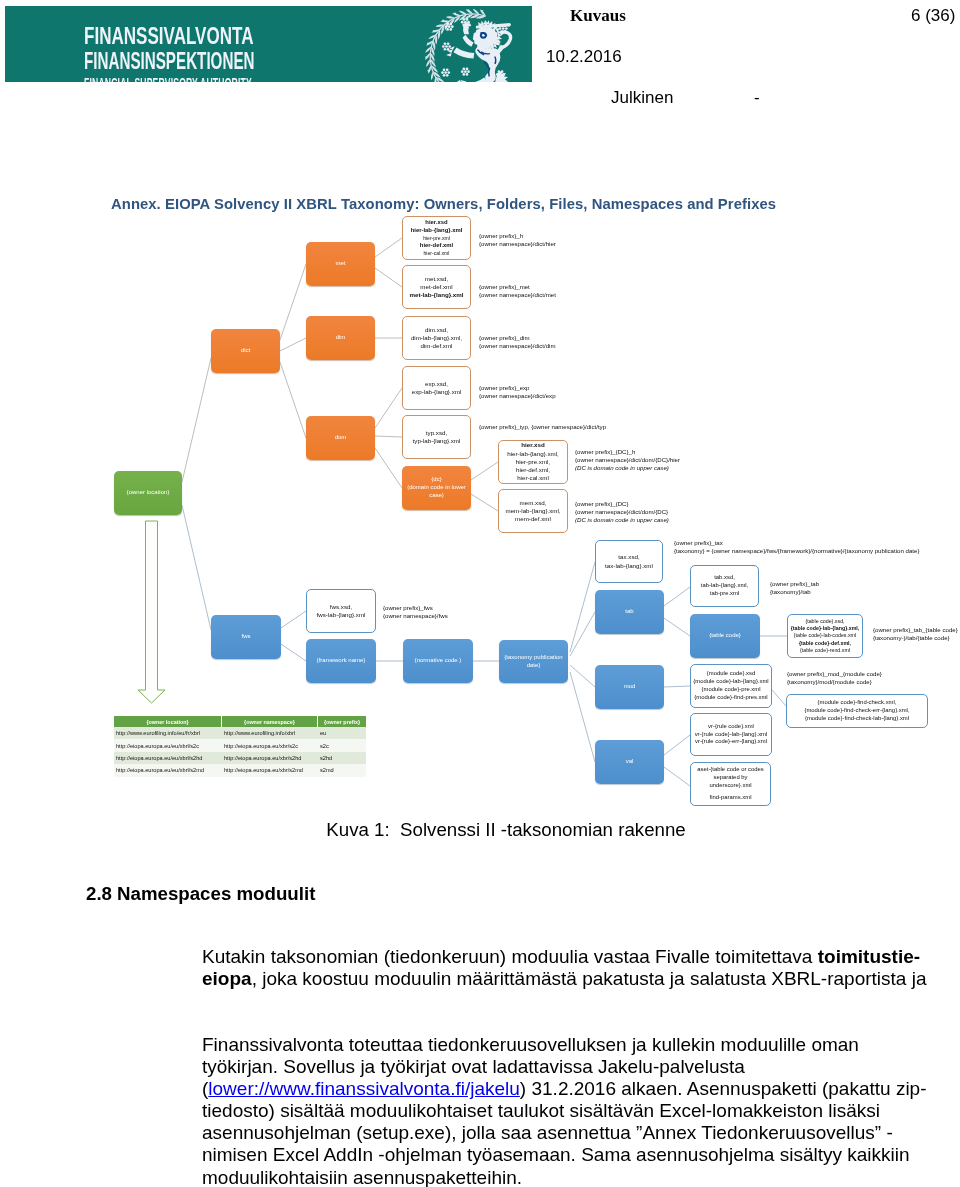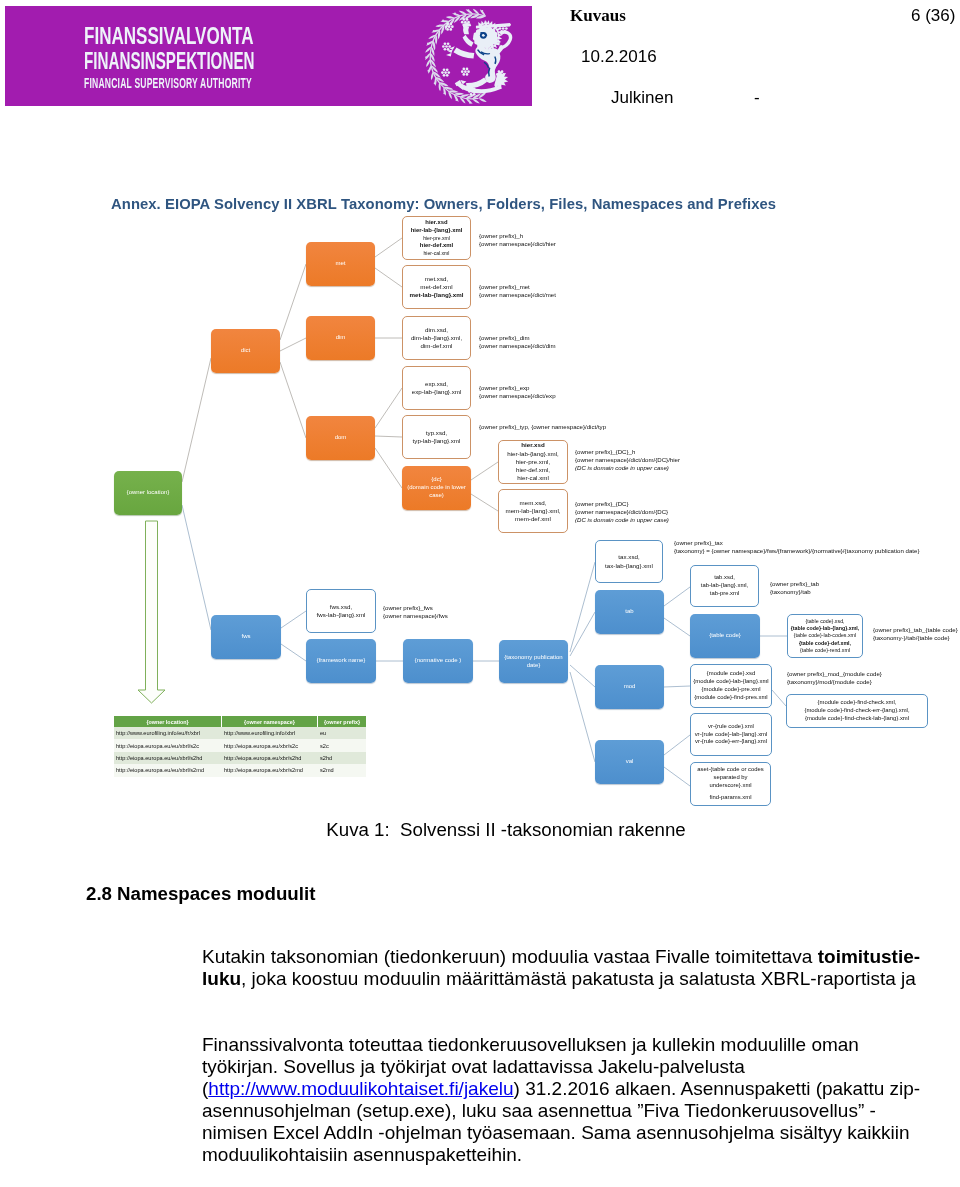--- a/index.html
+++ b/index.html
@@ -2,33 +2,33 @@
 <html><head>
 <meta charset="utf-8">
 <style>
   html,body{margin:0;padding:0;background:#ffffff;}
   body{width:960px;height:1187px;position:relative;
        font-family:"Liberation Sans",sans-serif;color:#000;
        -webkit-font-smoothing:antialiased;}
   .page{position:absolute;left:0;top:0;width:960px;height:1187px;overflow:hidden;background:#fff;}
 
   
-  #logo-banner{position:absolute;left:5px;top:6px;width:527px;height:100px;background:#a21caf;overflow:hidden;}
+  #logo-banner{position:absolute;left:5px;top:6px;width:527px;height:76px;background:#0f766e;overflow:hidden;}
   #logo-text{position:absolute;left:79px;top:16px;color:#eef3f9;}
   #logo-text div{font-family:"Liberation Sans",sans-serif;font-weight:bold;
                  transform-origin:0 0;white-space:nowrap;position:absolute;left:0;}
   #logo-text .l1{font-size:24px;top:0px;transform:scaleX(0.710);}
   #logo-text .l2{font-size:24px;top:25px;transform:scaleX(0.633);}
   #logo-text .l3{font-size:14.5px;top:53px;letter-spacing:0.35px;transform:scaleX(0.590);}
   #coat-of-arms{position:absolute;left:396px;top:-4px;width:130px;height:118px;}
 
   .hdr{position:absolute;font-size:17px;line-height:18px;}
   #hdr-doctype{left:570px;top:7px;font-weight:bold;font-family:Liberation Serif, serif;}
   #hdr-page{left:911px;top:7px;}
-  #hdr-date{left:581px;top:48px;}
+  #hdr-date{left:546px;top:48px;}
   #hdr-class{left:570px;top:89px;margin-left:41px;}
   #hdr-ref{left:754px;top:89px;}
 
   
   #figure{position:absolute;left:104px;top:185px;width:856px;height:640px;}
   #fig-title{position:absolute;left:7px;top:11px;font-size:14.8px;font-weight:bold;color:#2f5580;
              font-family:"Liberation Sans",sans-serif;letter-spacing:0.08px;white-space:nowrap;}
   #fig-svg{position:absolute;left:0;top:0;}
 
   .node{position:absolute;box-sizing:border-box;display:flex;align-items:center;justify-content:center;
@@ -757,25 +757,26 @@
         </tbody>
     </table>
   </div>
 
   <div id="caption">Kuva 1:  Solvenssi II -taksonomian rakenne</div>
 
   <div id="sec-head"><span id="sec-num">2.8</span><span>Namespaces moduulit</span></div>
 
   <div class="body-p" id="p1">
     <div class="ln"><span>Kutakin taksonomian (tiedonkeruun) moduulia vastaa Fivalle toimitettava </span><b>toimitustie-</b></div>
-    <div class="ln"><b>luku</b><span>, joka koostuu moduulin määrittämästä pakatusta ja salatusta XBRL-raportista ja</span></div>
+    <div class="ln"><b>eiopa</b><span>, joka koostuu moduulin määrittämästä pakatusta ja salatusta XBRL-raportista ja</span></div>
   </div>
 
   <div class="body-p" id="p2">
     <div class="ln">Finanssivalvonta toteuttaa tiedonkeruusovelluksen ja kullekin moduulille oman</div>
     <div class="ln">työkirjan. Sovellus ja työkirjat ovat ladattavissa Jakelu-palvelusta</div>
-    <div class="ln"><span>(</span><a class="link" href="#">http://www.moduulikohtaiset.fi/jakelu</a><span>) 31.2.2016 alkaen. Asennuspaketti (pakattu zip-</span></div>
-    <div class="ln">asennusohjelman (setup.exe), luku saa asennettua ”Fiva Tiedonkeruusovellus” -</div>
+    <div class="ln"><span>(</span><a class="link" href="#">lower://www.finanssivalvonta.fi/jakelu</a><span>) 31.2.2016 alkaen. Asennuspaketti (pakattu zip-</span></div>
+    <div class="ln">tiedosto) sisältää moduulikohtaiset taulukot sisältävän Excel-lomakkeiston lisäksi</div>
+    <div class="ln">asennusohjelman (setup.exe), jolla saa asennettua ”Annex Tiedonkeruusovellus” -</div>
     <div class="ln">nimisen Excel AddIn -ohjelman työasemaan. Sama asennusohjelma sisältyy kaikkiin</div>
     <div class="ln">moduulikohtaisiin asennuspaketteihin.</div>
   </div>
 
 </div>
 
 </body></html>

